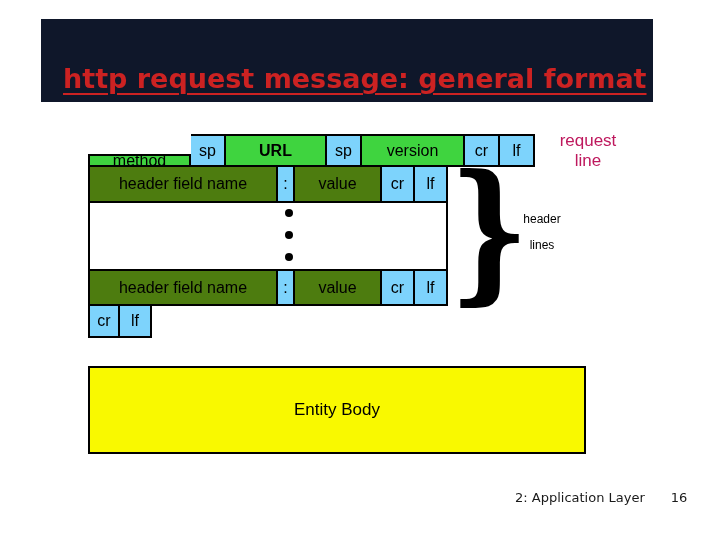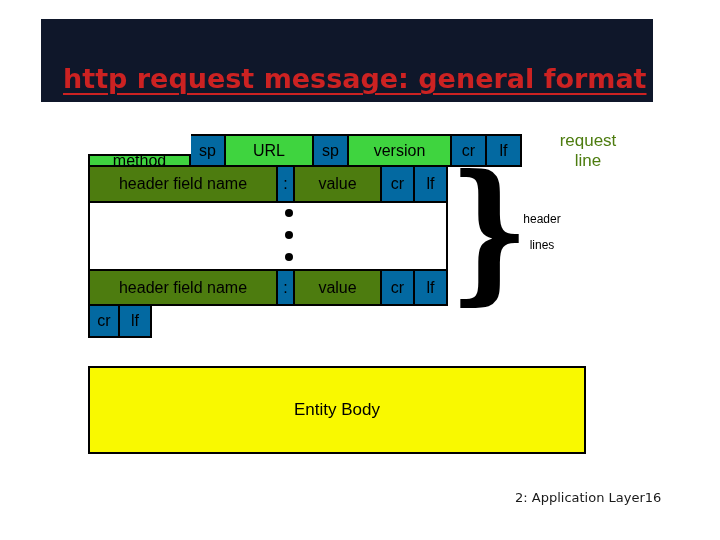--- a/index.html
+++ b/index.html
@@ -17,67 +17,67 @@
     position:absolute;left:22px;top:44px;
     font-family:"DejaVu Sans", sans-serif;
     font-size:27px;font-weight:bold;color:#cc2222;
     text-decoration:underline;text-decoration-thickness:2px;text-underline-offset:5px;
     letter-spacing:0px;white-space:nowrap;
   }
 
   
   .row{display:flex;}
   .cell{
-    box-sizing:border-box;border:2px solid #000;background:#0369a1;
+    box-sizing:border-box;border:2px solid #000;background:#7dd3fc;
     display:flex;align-items:center;justify-content:center;
     font-size:16px;color:#000;white-space:nowrap;
   }
   .cell + .cell{border-left:none;}
   .green{background:#3fd43f;}
   .magenta{background:#4d7c0f;}
 
   .row1{left:88px;top:134px;height:33px;}
   .row2{left:88px;top:165px;height:38px;}
   .rowdots{left:88px;top:201px;width:360px;height:70px;box-sizing:border-box;
     border:2px solid #000;background:#fff;}
   .row3{left:88px;top:269px;height:37px;}
   .row4{left:88px;top:304px;height:34px;}
 
-  .w-method{width:103px;margin-top:20px;} .w-sp1{width:35px;} .w-url{width:88px;}
+  .w-method{width:103px;margin-top:20px;} .w-sp1{width:35px;} .w-url{width:101px;font-weight:bold;}
   .w-sp2{width:35px;} .w-version{width:103px;} .w-cr{width:35px;} .w-lf{width:35px;}
   .w-hfn{width:190px;} .w-colon{width:17px;} .w-value{width:87px;}
   .w-cr2{width:33px;} .w-lf2{width:33px;}
   .w-cr3{width:32px;} .w-lf3{width:32px;}
 
   .dots-col{left:285px;top:209px;display:flex;flex-direction:column;gap:14px;}
   .dot{width:8px;height:8px;border-radius:50%;background:#000;}
 
   .entity-body{
     left:88px;top:338px;width:498px;height:88px;box-sizing:border-box;
     border:2px solid #000;background:#f9f900;
     display:flex;align-items:center;justify-content:center;
     font-size:17px;color:#000;margin-top:28px;
   }
 
   .request-line-label{
     left:543px;top:131px;width:90px;text-align:center;
-    font-size:17px;line-height:20px;color:#4d7c0f;
+    font-size:17px;line-height:20px;color:#be185d;
   }
   .brace{
     left:449px;top:167px;width:52px;height:125px;
     font-family:"DejaVu Serif", serif;font-size:152px;line-height:125px;
     font-weight:bold;color:#000;transform:scaleX(0.82);transform-origin:left center;
   }
   .header-lines-label{
     left:498px;top:206px;width:88px;text-align:center;
     font-size:12px;line-height:26px;color:#000;
   }
 
   .footer{
-    left:515px;top:490px;display:flex;
+    left:515px;top:490px;display:flex;gap:26px;
     font-family:"DejaVu Sans", sans-serif;font-size:13px;color:#1a1a1a;
     white-space:nowrap;
   }
 </style>
 </head>
 <body>
 
 <div class="abs title-band">
   <div class="title-text">http request message: general format</div>
 </div>

